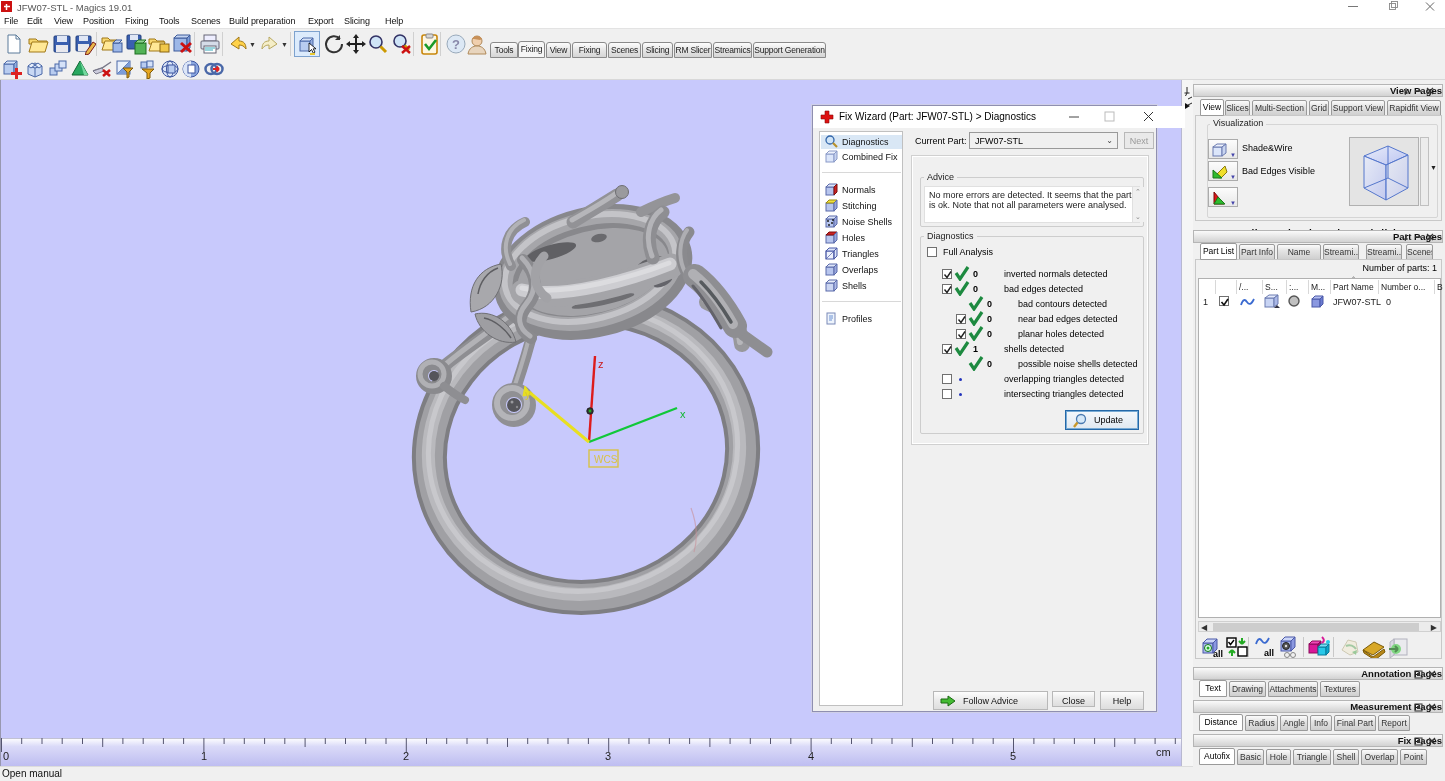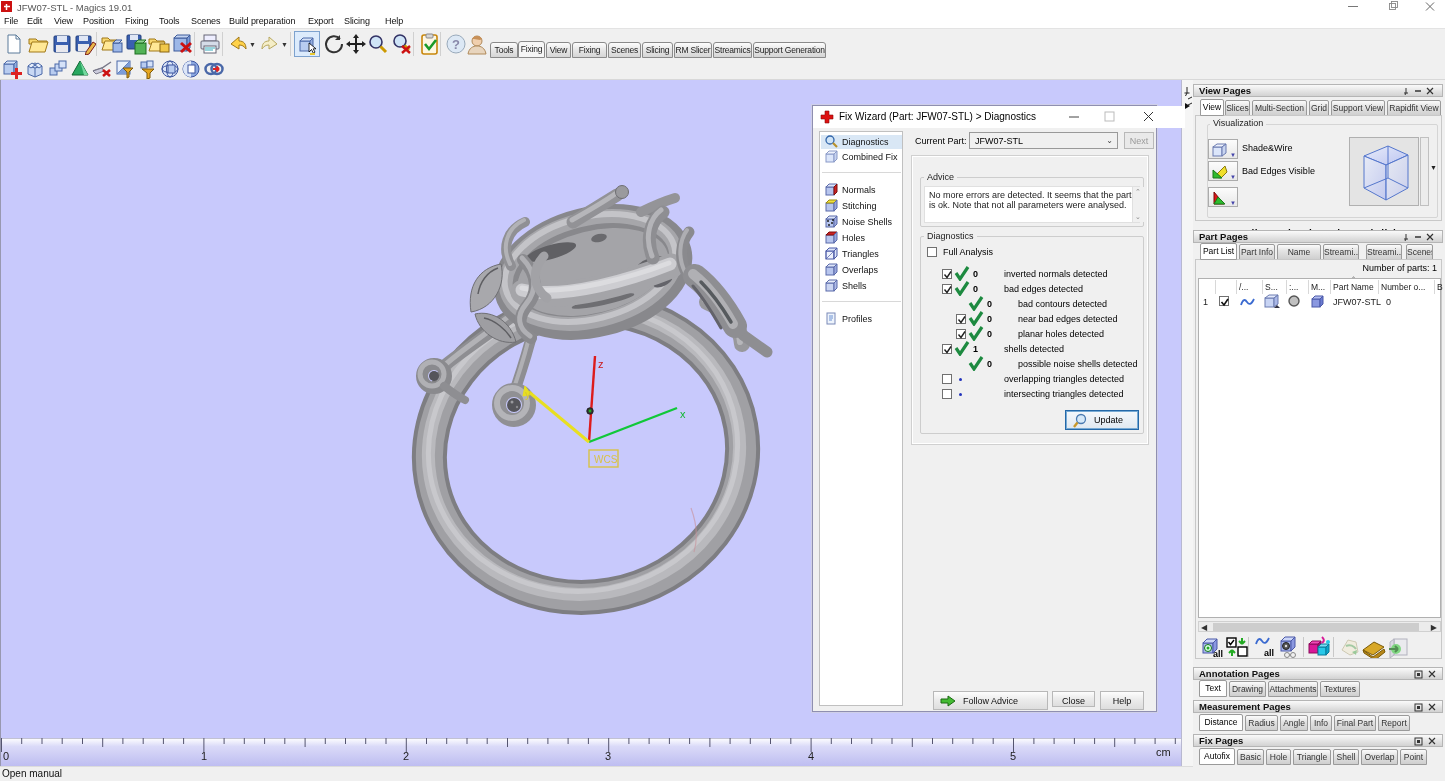--- a/index.html
+++ b/index.html
@@ -23,21 +23,21 @@
 .ttab.on{background:#f6f6f6;z-index:3;font-weight:normal;}
 
 #viewport{left:0;top:80px;width:1181px;height:686px;background:#c8c9fc;overflow:hidden;border-left:1px solid #9898b0;}
 #ruler{position:absolute;left:0;top:658px;width:1181px;height:28px;background:linear-gradient(#ffffff,#dadaf8 30%,#bebdf1);}
 #ruler .num{position:absolute;top:12px;font-size:11px;color:#222;}
 #statusbar{left:0;top:766px;width:1195px;height:15px;background:#f0f0f0;border-top:1px solid #dcdcdc;font-size:10px;color:#111;padding:1px 0 0 2px;}
 
 #split{left:1181px;top:80px;width:12px;height:686px;background:#f5f5f5;border-left:1px solid #b8b8d0;}
 
 #rightpanel{left:1193px;top:80px;width:252px;height:701px;background:#f0f0f0;}
-.phdr{position:absolute;left:0;width:250px;height:13px;background:linear-gradient(#fafafa,#d2d2d2);border:1px solid #b5b5b5;font-size:9.5px;font-weight:bold;color:#111;line-height:12px;padding-left:5px;}
+.phdr{position:absolute;left:0;width:250px;height:13px;background:linear-gradient(#fafafa,#d2d2d2);border:1px solid #b5b5b5;font-size:9.5px;font-weight:bold;color:#111;line-height:12px;padding-left:5px;text-align:right;}
 .phdr .ico{position:absolute;top:0;font-weight:normal;color:#222;font-size:10px;}
 .rtab{position:absolute;height:16px;background:linear-gradient(#fbfbfb,#e4e4e4 40%,#cfcfcf);border:1px solid #9a9a9a;border-radius:2px 2px 0 0;font-size:8.5px;color:#333;line-height:15px;text-align:center;overflow:hidden;}
 .rtab.on{background:#ffffff;color:#000;z-index:2;}
 .grpbox{position:absolute;border:1px solid #d5d5d5;border-radius:2px;}
 .grplbl{position:absolute;font-size:9px;color:#222;background:#f0f0f0;padding:0 3px;}
 .vbtn{position:absolute;left:15px;width:30px;height:20px;background:linear-gradient(#fcfcfc,#e8e8e8);border:1px solid #ababab;}
 .vbtn svg{position:absolute;left:2px;top:2px;}
 .varr{position:absolute;right:1px;bottom:0px;font-size:6px;color:#44a;}
 #ptable{position:absolute;left:5px;top:198px;width:243px;height:340px;background:#fff;border:1px solid #b0b0b0;font-size:8.5px;color:#222;}
 .pcol{position:absolute;top:1px;width:1px;height:14px;background:#d8d8d8;}

